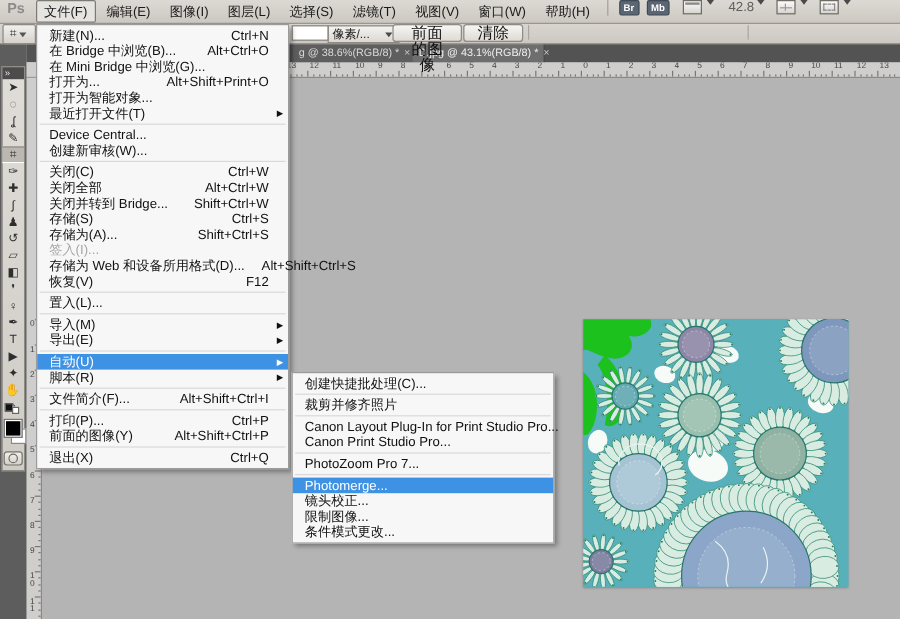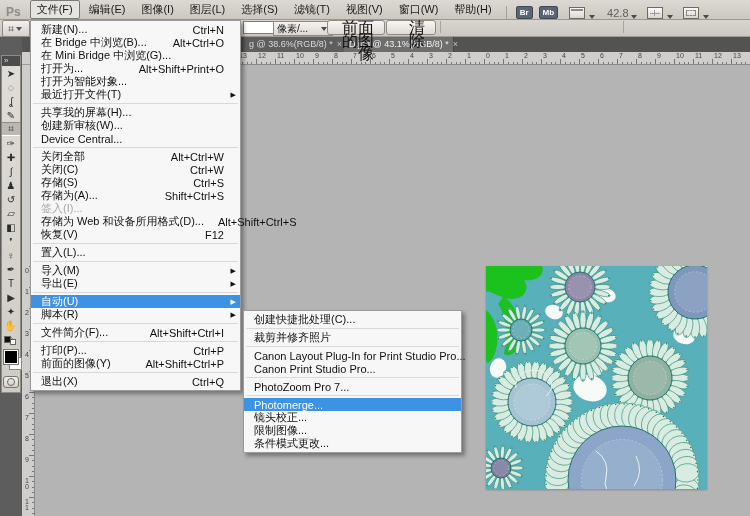--- a/index.html
+++ b/index.html
@@ -2,21 +2,21 @@
 <html><head>
 <meta charset="utf-8">
 <style>
   html,body{margin:0;padding:0}
   body{width:750px;height:516px;position:relative;overflow:hidden;
        font-family:"Liberation Sans","DejaVu Sans",sans-serif;background:#b4b4b4;
        -webkit-font-smoothing:antialiased}
   
   .menubar{position:absolute;left:0;top:0;width:750px;height:19px;
            background:linear-gradient(#dcd9d4,#ccc8c1);border-bottom:1px solid #9a968f;
-           display:flex;align-items:flex-end;font-size:11px;color:#1a1a1a;z-index:30}
+           display:flex;align-items:flex-start;font-size:11px;color:#1a1a1a;z-index:30}
   .ps-logo{color:#8b8b8b;font-weight:bold;font-size:12px;padding:0 8px 0 6px;letter-spacing:0}
   .mb-item{padding:1px 6px;margin:0 1px;border:1px solid transparent;white-space:nowrap}
   .mb-item.active{background:#e6e4e0;border:1px solid #7d7973;border-radius:2px}
   .mb-sep{width:1px;height:13px;background:#a39f98;margin:0 6px}
   .mb-btn{background:#5a6673;color:#fff;font-size:8px;font-weight:bold;
           padding:1px 3px;border-radius:2px;margin:0 3px;border:1px solid #3e4954}
   .icon-box{width:14px;height:10px;border:1px solid #6f6b64;background:linear-gradient(#fbfbfb,#d8d5d0);
             margin:0 2px 0 8px;position:relative}
   .icon-box.grid:before{content:"";position:absolute;left:2px;top:2px;right:2px;bottom:2px;
             background:
@@ -34,22 +34,22 @@
               display:flex;align-items:center;font-size:11px;z-index:8}
   .tool-preset{position:absolute;left:2px;top:1px;width:26px;height:15px;border:1px solid #8d8983;
                border-radius:2px;background:linear-gradient(#f2f1ef,#d5d1cb);
                display:flex;align-items:center;justify-content:center;font-size:10px;color:#333}
   .opt-input{position:absolute;left:243px;top:2px;width:25px;height:11px;border:1px solid #7f7b75;
              background:#fff;font-size:10px;padding:0 2px}
   .opt-select{position:absolute;left:273px;top:2px;width:52px;height:13px;border:1px solid #8d8983;
               background:linear-gradient(#f4f3f1,#dcd8d2);display:flex;align-items:center;
               justify-content:space-between;padding:0 3px;font-size:10px;color:#222}
   .btn{position:absolute;top:1px;height:13px;line-height:13px;padding:0 10px;border:1px solid #8e8a84;
-       border-radius:3px;background:linear-gradient(#f7f6f4,#dedad4);font-size:16px;color:#111;
-       text-align:right}
+       border-radius:3px;background:linear-gradient(#f7f6f4,#dedad4);font-size:13px;color:#111;
+       text-align:center}
   .opt-sep{position:absolute;top:2px;width:1px;height:12px;background:#a9a59e}
   
   .tabbar{position:absolute;left:22px;top:36px;width:728px;height:16px;background:#535353;z-index:3}
   .tab{position:absolute;top:0;height:16px;background:#5e5e5e;border-right:1px solid #454545;
        color:#d8d8d8;font-size:9px;display:flex;align-items:center;gap:4px;padding:0 5px;white-space:nowrap}
   .tab.active{background:#6e6e6e;color:#f0f0f0}
   .tab .close{font-size:9px;color:#c0c0c0;line-height:8px}
   
   .hruler{position:absolute;left:22px;top:52px;width:728px;height:12px;background:#cfcecc;
           border-bottom:1px solid #8a8a8a;z-index:3;overflow:hidden}
@@ -961,36 +961,37 @@
     </div>
     <div class="menu-item">
       <span class="mi-label">打开为智能对象...</span>
     </div>
     <div class="menu-item">
       <span class="mi-label">最近打开文件(T)</span>
       <span class="mi-arrow">▶</span>
     </div>
     <div class="menu-sep"></div>
     <div class="menu-item">
-      <span class="mi-label">共享我的屏幕(H)...</span>
+      <span class="mi-label">Device Central...</span>
     </div>
     <div class="menu-item">
       <span class="mi-label">创建新审核(W)...</span>
     </div>
-    <div class="menu-item">
-      <span class="mi-label">Device Central...</span>
-    </div>
-    <div class="menu-sep"></div>
+    <div class="menu-sep"></div>
+    <div class="menu-item">
+      <span class="mi-label">关闭(C)</span>
+      <span class="mi-short">Ctrl+W</span>
+    </div>
     <div class="menu-item">
       <span class="mi-label">关闭全部</span>
       <span class="mi-short">Alt+Ctrl+W</span>
     </div>
     <div class="menu-item">
-      <span class="mi-label">关闭(C)</span>
-      <span class="mi-short">Ctrl+W</span>
+      <span class="mi-label">关闭并转到 Bridge...</span>
+      <span class="mi-short">Shift+Ctrl+W</span>
     </div>
     <div class="menu-item">
       <span class="mi-label">存储(S)</span>
       <span class="mi-short">Ctrl+S</span>
     </div>
     <div class="menu-item">
       <span class="mi-label">存储为(A)...</span>
       <span class="mi-short">Shift+Ctrl+S</span>
     </div>
     <div class="menu-item dis">

